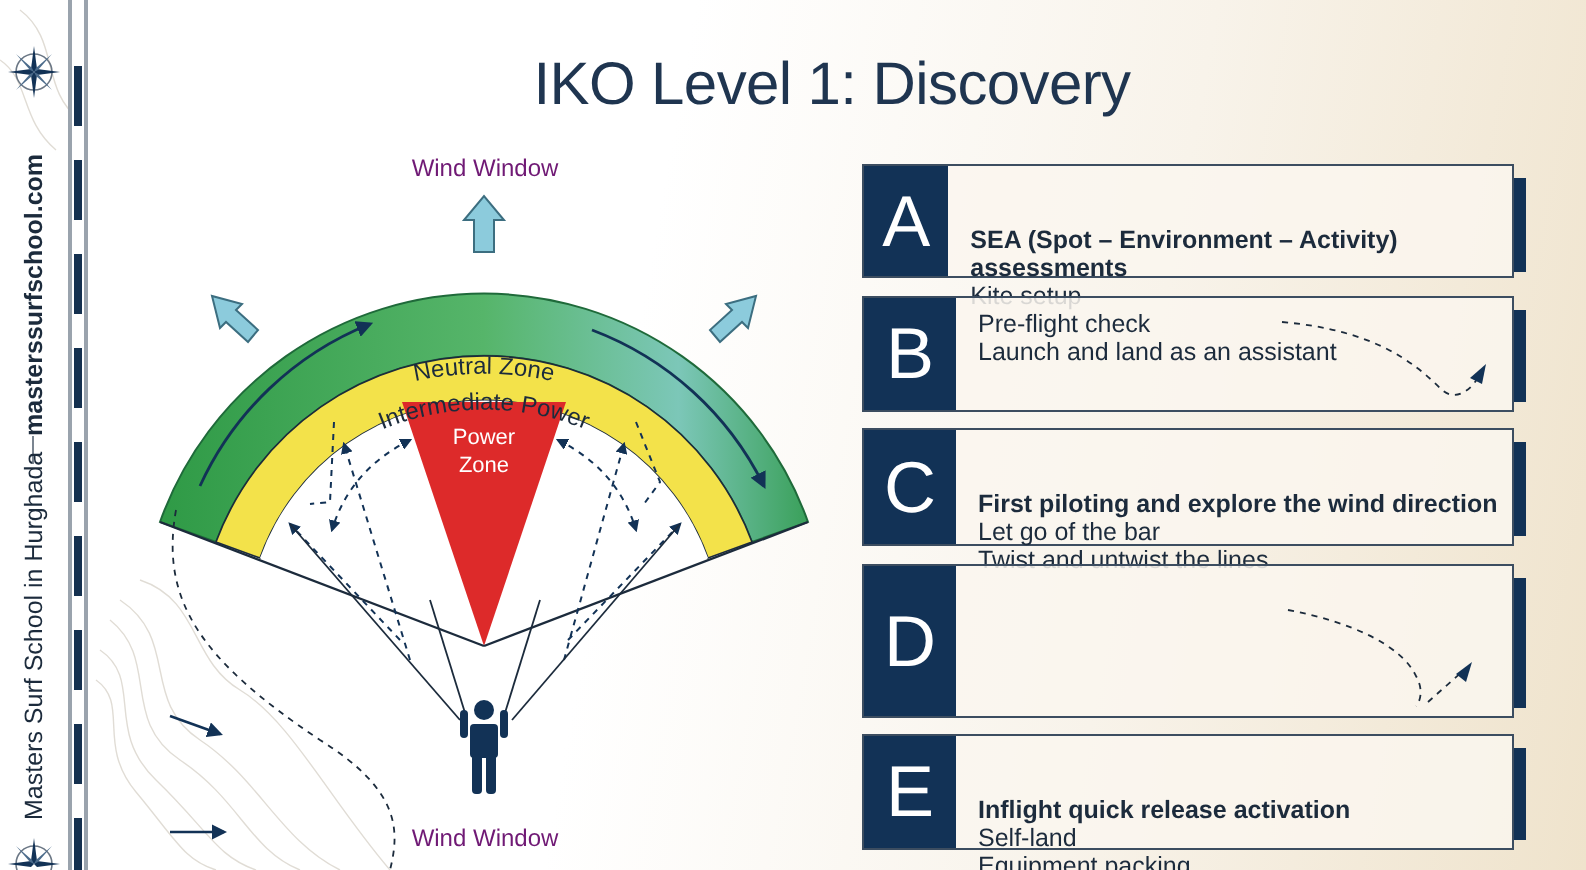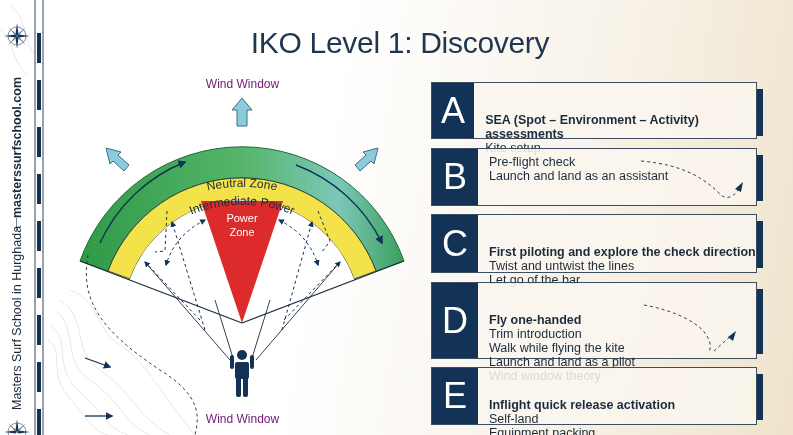--- a/index.html
+++ b/index.html
@@ -30,21 +30,21 @@
     writing-mode: vertical-rl; transform: rotate(180deg);
     white-space: nowrap; color: #1c2b3c;
     display: flex; align-items: center; justify-content: center;
   }
   .v.url { top: 80px; height: 135px; font-weight: bold; font-size: 12.5px; }
   .v.school { top: 232px; height: 172px; font-size: 12.5px; }
   .side-divider { position: absolute; left: 14px; top: 218px; width: 1px; height: 14px; background: #7b8591; }
   .compass { position: absolute; left: 3px; width: 28px; height: 28px; }
 
   .title {
-    position: absolute; left: 200px; top: 26px; width: 400px; text-align: center;
+    position: absolute; left: 216px; top: 26px; width: 400px; text-align: center;
     font-size: 30px; color: #1f3550; letter-spacing: -0.3px;
   }
 
   .diagram { position: absolute; left: 60px; top: 70px; width: 360px; height: 365px; }
   .lbl { position: absolute; font-size: 12px; color: #701a75; }
 
   .cards { position: absolute; left: 431px; top: 82px; width: 332px; }
   .card {
     position: absolute; left: 0; width: 326px;
     border: 1.5px solid #3c4d60;
@@ -220,36 +220,29 @@
     <svg class="deco" style="top:6px" width="110" height="46">
       <path d="M 5 6 C 50 10, 70 25, 85 40 C 92 46, 100 40, 104 32" fill="none" stroke="#1c2b3c" stroke-width="0.9" stroke-dasharray="3,3"></path>
       <polygon points="99,34 107,27 105,37" fill="#123256"></polygon>
     </svg>
     <div class="tab" style="height:46px"></div>
   </div>
 
   <div class="card" style="top:132px;height:59px">
     <div class="letter">C</div>
     <div class="body">
-      <div class="h">First piloting and explore the check direction</div>
+      <div class="h">First piloting and explore the wind direction</div>
+      <div>Let go of the bar</div>
       <div>Twist and untwist the lines</div>
-      <div>Let go of the bar</div>
     </div>
     <div class="tab" style="height:47px"></div>
   </div>
 
   <div class="card" style="top:200px;height:77px">
     <div class="letter">D</div>
-    <div class="body">
-      <div class="h">Fly one-handed</div>
-      <div>Trim introduction</div>
-      <div>Walk while flying the kite</div>
-      <div>Launch and land as a pilot</div>
-      <div>Wind window theory</div>
-    </div>
     <svg class="deco" style="top:10px" width="110" height="62">
       <path d="M 8 12 C 40 18, 65 30, 72 45 C 76 52, 74 58, 72 60" fill="none" stroke="#1c2b3c" stroke-width="0.9" stroke-dasharray="3,3"></path>
       <path d="M 78 58 L 96 42" fill="none" stroke="#1c2b3c" stroke-width="0.9" stroke-dasharray="3,3"></path>
       <polygon points="92,44 100,38 97,48" fill="#123256"></polygon>
     </svg>
     <div class="tab" style="height:65px"></div>
   </div>
 
   <div class="card" style="top:285px;height:58px">
     <div class="letter">E</div>

